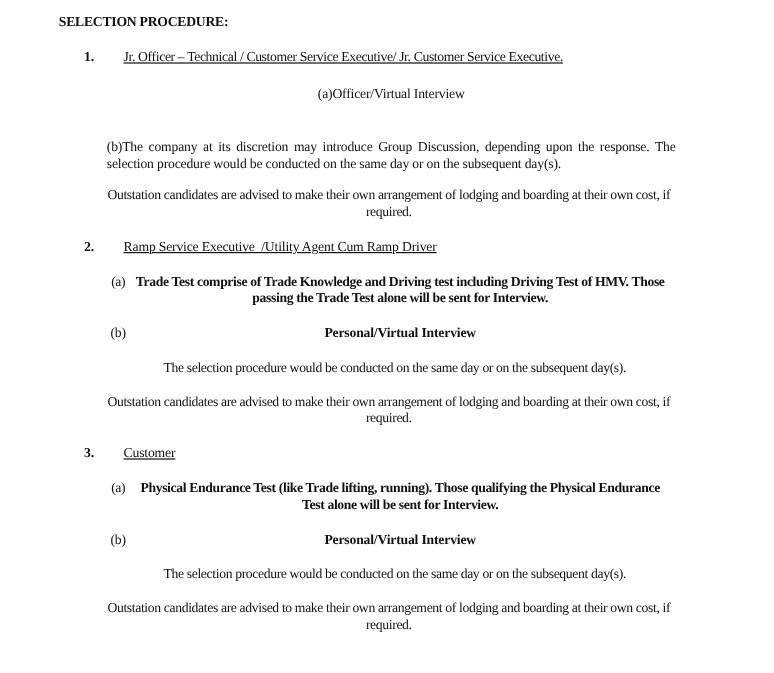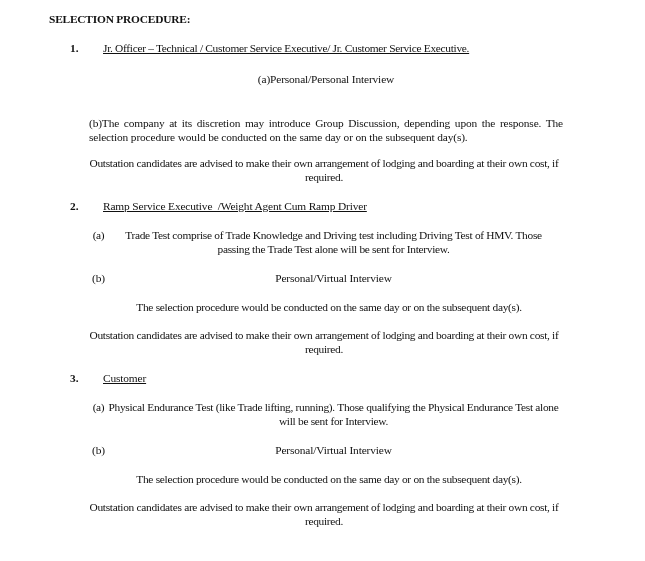--- a/index.html
+++ b/index.html
@@ -9,39 +9,39 @@
     font-size: 11.4px; line-height: 14px;
   }
   .abs { position: absolute; text-align: center; }
   .title { left: 49px; top: 12px; font-weight: bold; letter-spacing: -0.2px; }
   .num { left: 70px; font-weight: bold; }
   .item-title { left: 103px; font-weight: normal; text-decoration: underline; letter-spacing: -0.15px; }
   .para { left: 89px; width: 474px; letter-spacing: -0.15px; }
   .justify { text-align: justify; text-align-last: left; }
   .sub { left: 89px; width: 470px; display: flex; letter-spacing: -0.15px; }
   .sub .lbl { width: 19px; flex: 0 0 19px; }
-  .sub .txt { flex: 1; }
+  .sub .txt { flex: 1; font-weight: bold; }
   .tight { letter-spacing: -0.3px; }
 </style>
 </head>
 <body>
 
 <div>
 
   <div class="abs title">SELECTION PROCEDURE:</div>
 
   <div class="abs num" style="top:41px;">1.</div>
   <div class="abs item-title tight" style="top:41px;">Jr. Officer – Technical / Customer Service Executive/ Jr. Customer Service Executive.</div>
 
-  <div class="abs para" style="top:72px;">(a)Personal/Personal Interview</div>
+  <div class="abs para" style="top:72px;">(a)Officer/Virtual Interview</div>
   <div class="abs para justify" style="top:116px;">(b)The company at its discretion may introduce Group Discussion, depending upon the response. The selection procedure would be conducted on the same day or on the subsequent day(s).</div>
   <div class="abs para tight" style="top:156px; width:470px;">Outstation candidates are advised to make their own arrangement of lodging and boarding at their own cost, if required.</div>
 
   <div class="abs num" style="top:199px;">2.</div>
-  <div class="abs item-title" style="top:199px; white-space:pre;">Ramp Service Executive  /Weight Agent Cum Ramp Driver</div>
+  <div class="abs item-title" style="top:199px; white-space:pre;">Ramp Service Executive  /Utility Agent Cum Ramp Driver</div>
 
   <div class="abs sub tight" style="top:228px;">
     <span class="lbl">(a)</span>
     <span class="txt">Trade Test comprise of Trade Knowledge and Driving test including Driving Test of HMV.  Those passing the Trade Test alone will be sent for Interview.</span>
   </div>
   <div class="abs sub" style="top:271px;">
     <span class="lbl">(b)</span>
     <span class="txt">Personal/Virtual Interview</span>
   </div>
 

